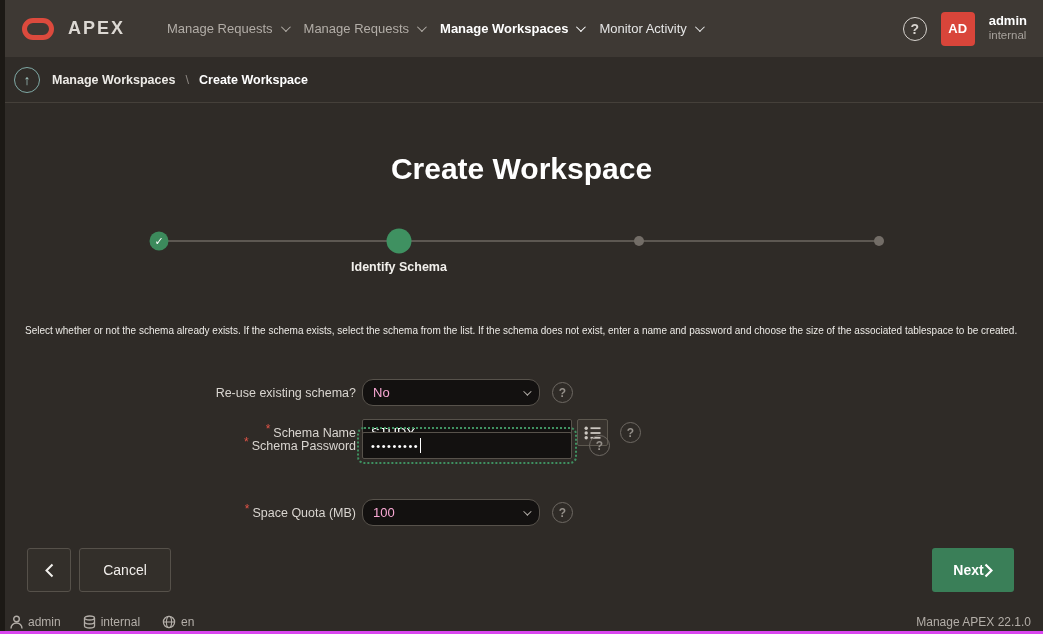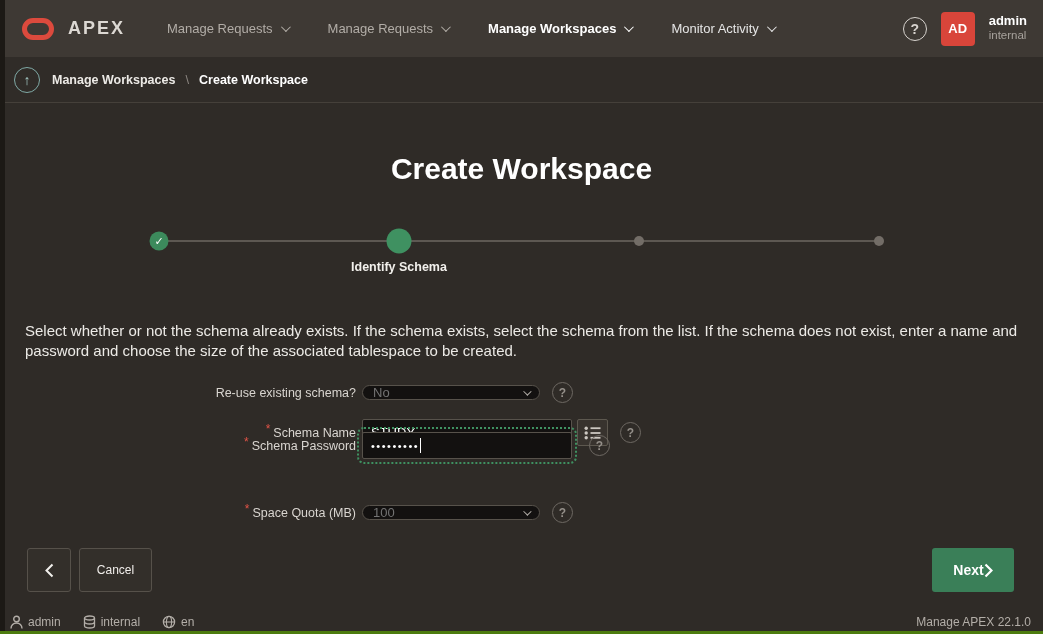--- a/index.html
+++ b/index.html
@@ -1,27 +1,27 @@
 <!DOCTYPE html>
 <html><head>
 <meta charset="utf-8">
 <style>
   * { margin:0; padding:0; box-sizing:border-box; }
   html,body { width:1043px; height:634px; }
   body { font-family:"Liberation Sans", sans-serif; background:#2f2b27; overflow:hidden; }
 
-  .page { position:relative; width:1043px; height:634px; background:#2f2b27; border-bottom:3px solid #4d7c0f; }
+  .page { position:relative; width:1043px; height:634px; background:#2f2b27; border-bottom:3px solid #d946ef; }
   .left-edge { position:absolute; left:0; top:0; width:5px; height:100%; background:#1c1915; z-index:50; }
 
   
   .header { position:absolute; top:0; left:0; right:0; height:57px; background:#3e3934;
             display:flex; align-items:center; padding:0 16px 0 22px; }
   .logo-ring { width:32px; height:22px; border:5px solid #dc4a3d; border-radius:11px; }
   .brand { color:#dcd8d3; font-size:18px; font-weight:bold; letter-spacing:2px; margin-left:14px; }
-  .nav { display:flex; align-items:center; margin-left:42px; gap:40px; }
+  .nav { display:flex; align-items:center; margin-left:42px; gap:16px; }
   .nav-item { display:flex; align-items:center; gap:8px; font-size:13px; color:#b2ada7; cursor:pointer; }
   .nav-item.dim { color:#e5e5e5; }
   .nav-item.active { color:#ffffff; font-weight:bold; }
   .chev { width:7px; height:7px; border-right:1.5px solid currentColor; border-bottom:1.5px solid currentColor;
           transform:rotate(45deg) translateY(-2px); display:inline-block; }
   .header-right { margin-left:auto; display:flex; align-items:center; gap:14px; }
   .help-circle { width:24px; height:24px; border:1.6px solid #d7d3ce; border-radius:50%; color:#d7d3ce;
                  font-size:14px; font-weight:bold; display:flex; align-items:center; justify-content:center; cursor:pointer; }
   .avatar { width:34px; height:34px; background:#d9453a; border-radius:4px; color:#fff; font-weight:bold;
             font-size:13px; display:flex; align-items:center; justify-content:center; }
@@ -46,47 +46,47 @@
   .wiz-node { position:absolute; top:12px; transform:translate(-50%,-50%); border-radius:50%; }
   .wiz-done { width:19px; height:19px; background:#3c8a5c; color:#fff; font-size:11px;
               display:flex; align-items:center; justify-content:center; }
   .wiz-current { width:25px; height:25px; background:#3f9161; }
   .wiz-pending { width:10px; height:10px; background:#736d67; }
   .wiz-label { position:absolute; top:31px; left:240px; transform:translateX(-50%); white-space:nowrap;
                color:#f2f0ec; font-size:12.5px; font-weight:bold; }
 
   
   .description { position:absolute; top:321px; left:25px; width:995px; color:#eceae6;
-                 font-size:15px; line-height:20px; }
+                 font-size:10px; line-height:20px; }
 
   
   .form-row { position:absolute; left:0; display:flex; align-items:center; height:27px;padding-left:44px; }
   .form-label { width:318px; text-align:right; color:#d9d5d0; font-size:12.5px; padding-right:6px; position:relative; }
   .required .form-label::before { content:"*"; color:#e05347; font-size:12px; position:relative; top:-4px; margin-right:3px; }
   .control { display:flex; align-items:center; }
-  .select-box { width:178px; height:15px; background:#131110; border:1px solid #57524b; border-radius:11px;
-                color:#737373; font-size:13px; display:flex; align-items:center; padding:0 10px; cursor:pointer; }
+  .select-box { width:178px; height:27px; background:#131110; border:1px solid #57524b; border-radius:11px;
+                color:#f9a8d4; font-size:13px; display:flex; align-items:center; padding:0 10px; cursor:pointer; }
   .select-box .chev { margin-left:auto; color:#b5b0aa; width:6px; height:6px; }
   .text-input { width:210px; height:27px; background:#131110; border:1px solid #57524b; border-radius:2px;
                 color:#ffffff; font-size:13px; padding:0 8px; display:flex; align-items:center; }
   .text-input.focused { outline:2px dotted #3f9161; outline-offset:3px; }
   .pw-dots { font-size:11px; letter-spacing:1.5px; }
   .caret { display:inline-block; width:1px; height:15px; background:#ffffff; margin-left:1px; }
   .lov-btn { width:31px; height:27px; margin-left:5px; background:#38332e; border:1px solid #5d584f;
              border-radius:2px; display:flex; align-items:center; justify-content:center; cursor:pointer; }
   .field-help { width:21px; height:21px; border:1.6px solid #6e6963; border-radius:50%; color:#948f89;
                 font-size:12px; font-weight:bold; display:flex; align-items:center; justify-content:center;
                 margin-left:12px; cursor:pointer; }
 
   
   .btn { position:absolute; top:548px; height:44px; border-radius:3px; display:flex; align-items:center;
          justify-content:center; cursor:pointer; }
   .btn-back { left:27px; width:44px; background:#332f2a; border:1px solid #56514a; }
-  .btn-cancel { left:79px; width:73px; background:#332f2a; border:1px solid #56514a;
-                color:#f0edea; font-size:12px; }
+  .btn-cancel { left:79px; width:92px; background:#332f2a; border:1px solid #56514a;
+                color:#f0edea; font-size:14px; }
   .btn-next { right:29px; width:82px; background:#3a7f58; color:#ffffff; font-size:14px; font-weight:bold; }
 
   
   .footer { position:absolute; left:0; right:0; bottom:0; height:26px; color:#b3aea8; font-size:12px; }
   .footer-left { position:absolute; left:10px; bottom:2px; display:flex; align-items:center; gap:22px; }
   .footer-item { display:flex; align-items:center; gap:5px; cursor:pointer; }
   .footer-center { position:absolute; left:0; right:0; bottom:2px; text-align:center; }
   .footer-right { position:absolute; right:12px; bottom:2px; }
   svg { display:block; }
 </style>

